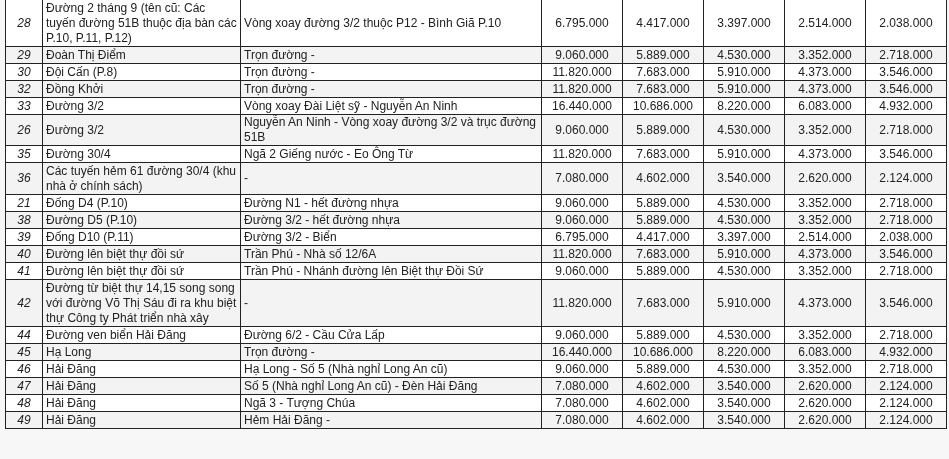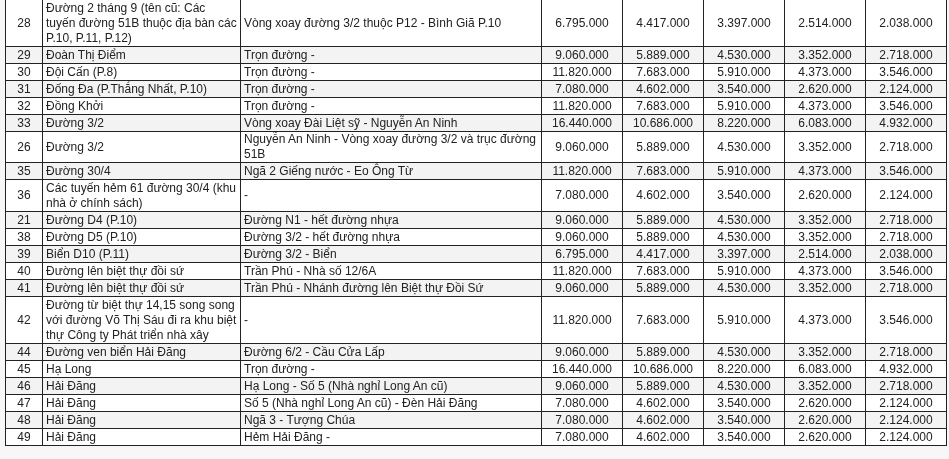--- a/index.html
+++ b/index.html
@@ -18,21 +18,21 @@
     vertical-align: middle;
     white-space: normal;
     overflow: hidden;
   }
   tr { height: 17px; }
   tr.h2 { height: 32px; }
   tr.h3 { height: 47px; }
   tr:nth-child(even) td { background: #f3f3f3; }
   tr:nth-child(odd) td { background: #ffffff; }
   td.num { text-align: center; }
-  td.idx { text-align: center; }
+  td.idx { text-align: center; font-style: italic; }
   col.c-idx { width: 37px; }
   col.c-name { width: 198px; }
   col.c-seg { width: 301px; }
   col.c-v { width: 81px; }
 </style>
 </head>
 <body>
 
 <div class="wrap">
   <table>
@@ -71,30 +71,20 @@
           <td class="idx">30</td>
           <td>Đội Cấn (P.8)</td>
           <td>Trọn đường -</td>
           <td class="num">11.820.000</td>
           <td class="num">7.683.000</td>
           <td class="num">5.910.000</td>
           <td class="num">4.373.000</td>
           <td class="num">3.546.000</td>
         </tr>
         <tr>
-          <td class="idx">31</td>
-          <td>Đống Đa (P.Thắng Nhất, P.10)</td>
-          <td>Trọn đường -</td>
-          <td class="num">7.080.000</td>
-          <td class="num">4.602.000</td>
-          <td class="num">3.540.000</td>
-          <td class="num">2.620.000</td>
-          <td class="num">2.124.000</td>
-        </tr>
-        <tr>
           <td class="idx">32</td>
           <td>Đồng Khởi</td>
           <td>Trọn đường -</td>
           <td class="num">11.820.000</td>
           <td class="num">7.683.000</td>
           <td class="num">5.910.000</td>
           <td class="num">4.373.000</td>
           <td class="num">3.546.000</td>
         </tr>
         <tr>
@@ -132,41 +122,41 @@
           <td>Các tuyến hẻm 61 đường 30/4 (khu nhà ở chính sách)</td>
           <td>-</td>
           <td class="num">7.080.000</td>
           <td class="num">4.602.000</td>
           <td class="num">3.540.000</td>
           <td class="num">2.620.000</td>
           <td class="num">2.124.000</td>
         </tr>
         <tr>
           <td class="idx">21</td>
-          <td>Đường D4 (P.10)</td>
+          <td>Đống D4 (P.10)</td>
           <td>Đường N1 - hết đường nhựa</td>
           <td class="num">9.060.000</td>
           <td class="num">5.889.000</td>
           <td class="num">4.530.000</td>
           <td class="num">3.352.000</td>
           <td class="num">2.718.000</td>
         </tr>
         <tr>
           <td class="idx">38</td>
           <td>Đường D5 (P.10)</td>
           <td>Đường 3/2 - hết đường nhựa</td>
           <td class="num">9.060.000</td>
           <td class="num">5.889.000</td>
           <td class="num">4.530.000</td>
           <td class="num">3.352.000</td>
           <td class="num">2.718.000</td>
         </tr>
         <tr>
           <td class="idx">39</td>
-          <td>Biển D10 (P.11)</td>
+          <td>Đống D10 (P.11)</td>
           <td>Đường 3/2 - Biển</td>
           <td class="num">6.795.000</td>
           <td class="num">4.417.000</td>
           <td class="num">3.397.000</td>
           <td class="num">2.514.000</td>
           <td class="num">2.038.000</td>
         </tr>
         <tr>
           <td class="idx">40</td>
           <td>Đường lên biệt thự đồi sứ</td>

